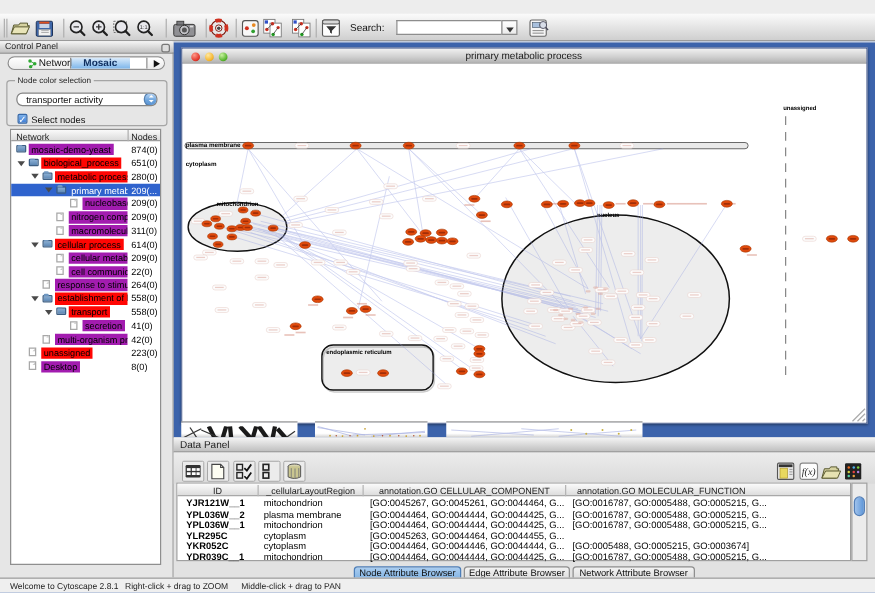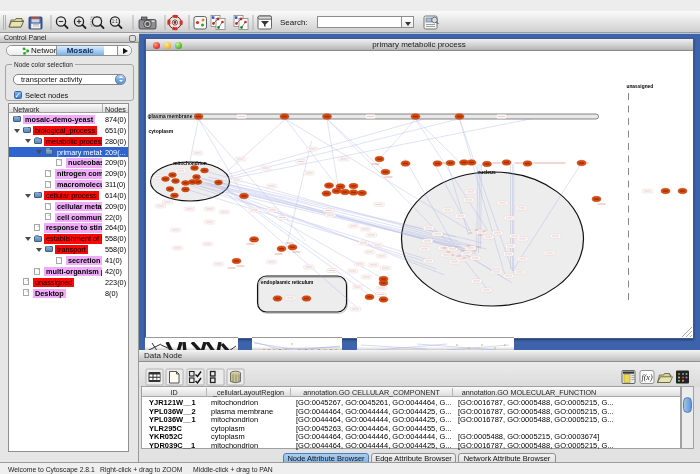--- a/index.html
+++ b/index.html
@@ -48,21 +48,21 @@
 #checkbox { left:13.5px; top:58px; width:8px; height:8px; background:linear-gradient(#7db1ea,#3f7ed8); border:1px solid #3668a8; border-radius:1.5px; color:#fff; font-size:8px; line-height:8px; text-align:center; }
 #checklbl { left:25px; top:58px; font-size:7.5px; color:#111; }
 #tree { left:8px; top:70px; width:121px; height:349px; background:#fff; border:1px solid #8f8f8f; }
 #treehdr { position:absolute; left:0; top:0; width:119px; height:9px; background:linear-gradient(#fafafa,#dcdcdc); border-bottom:1px solid #9f9f9f; font-size:7.2px; color:#222; }
 #treehdr .c1 { position:absolute; left:4px; top:0.5px; }
 #treehdr .c2 { position:absolute; left:96px; top:0.5px; }
 #treehdr .sep { position:absolute; left:93px; top:0; width:1px; height:9px; background:#b0b0b0; }
 .trow { position:absolute; left:0; width:119px; height:10.85px; font-size:7.3px; }
 .tlabel { position:absolute; top:0.8px; height:9.3px; line-height:9.3px; padding:0 2px; color:#000; white-space:nowrap; overflow:hidden; }
 .tcount { position:absolute; left:96px; top:0.8px; font-size:7.3px; color:#000; line-height:9.3px; }
-.tgrn { background:#f0abfc;font-weight:bold; }
+.tgrn { background:#a21caf; }
 .tred { background:#ff0603; }
 .arrow { position:absolute; top:3.5px; width:0; height:0; border-left:3.2px solid transparent; border-right:3.2px solid transparent; border-top:4px solid #4a4a4a; }
 .folder { position:absolute; top:2px; width:8px; height:6px; background:linear-gradient(#89aed3,#5d87b4); border:0.5px solid #3c5e82; border-radius:1px; }
 .folder:before { content:""; position:absolute; left:0px; top:-1.5px; width:3.5px; height:1.5px; background:#6f97c1; border-radius:1px 1px 0 0; }
 .ficon { position:absolute; top:1.5px; width:5.5px; height:7px; background:#fff; border:0.6px solid #a8a8a8; }
 .ficon:before { content:""; position:absolute; right:-0.7px; top:-0.7px; border-left:2.5px solid transparent; border-bottom:2.5px solid #c9c9c9; }
 
 
 #mdi { left:139px; top:34px; width:561px; height:316px; background:#3c63ab; overflow:hidden; }
 #iwin { position:absolute; left:5.5px; top:4px; width:549px; height:301px; background:#fff; border:1px solid #44598c; box-shadow:0 1px 2px rgba(0,0,0,0.4); }
@@ -767,21 +767,21 @@
             <circle cx="100" cy="3" r="0.8"></circle>
             <circle cx="112" cy="6" r="0.8"></circle>
             <circle cx="125" cy="3" r="0.8"></circle>
             <circle cx="138" cy="6" r="0.8"></circle>
             <circle cx="148" cy="3" r="0.8"></circle>
           </g>
         </svg></div>
   </div>
 
   <div id="datapanel" class="abs">
-    <div id="dptitle">Data Node</div>
+    <div id="dptitle">Data Panel</div>
     <div id="dptools"><svg width="561" height="25" viewBox="0 0 561 25">
       <rect x="7" y="7" width="17" height="16" rx="1" fill="#ececec" stroke="#a8a8a8" stroke-width="0.8"></rect>
       <rect x="27" y="7" width="17" height="16" rx="1" fill="#ececec" stroke="#a8a8a8" stroke-width="0.8"></rect>
       <rect x="48" y="7" width="17" height="16" rx="1" fill="#ececec" stroke="#a8a8a8" stroke-width="0.8"></rect>
       <rect x="68" y="7" width="17" height="16" rx="1" fill="#ececec" stroke="#a8a8a8" stroke-width="0.8"></rect>
       <rect x="88" y="7" width="17" height="16" rx="1" fill="#ececec" stroke="#a8a8a8" stroke-width="0.8"></rect>
       <rect x="9.5" y="10" width="12" height="10" rx="1" fill="#333"></rect>
           <rect x="10.5" y="12.5" width="3" height="2.2" fill="#fff"></rect>
           <rect x="14.5" y="12.5" width="3" height="2.2" fill="#fff"></rect>
           <rect x="18.2" y="12.5" width="2.6" height="2.2" fill="#fff"></rect>

